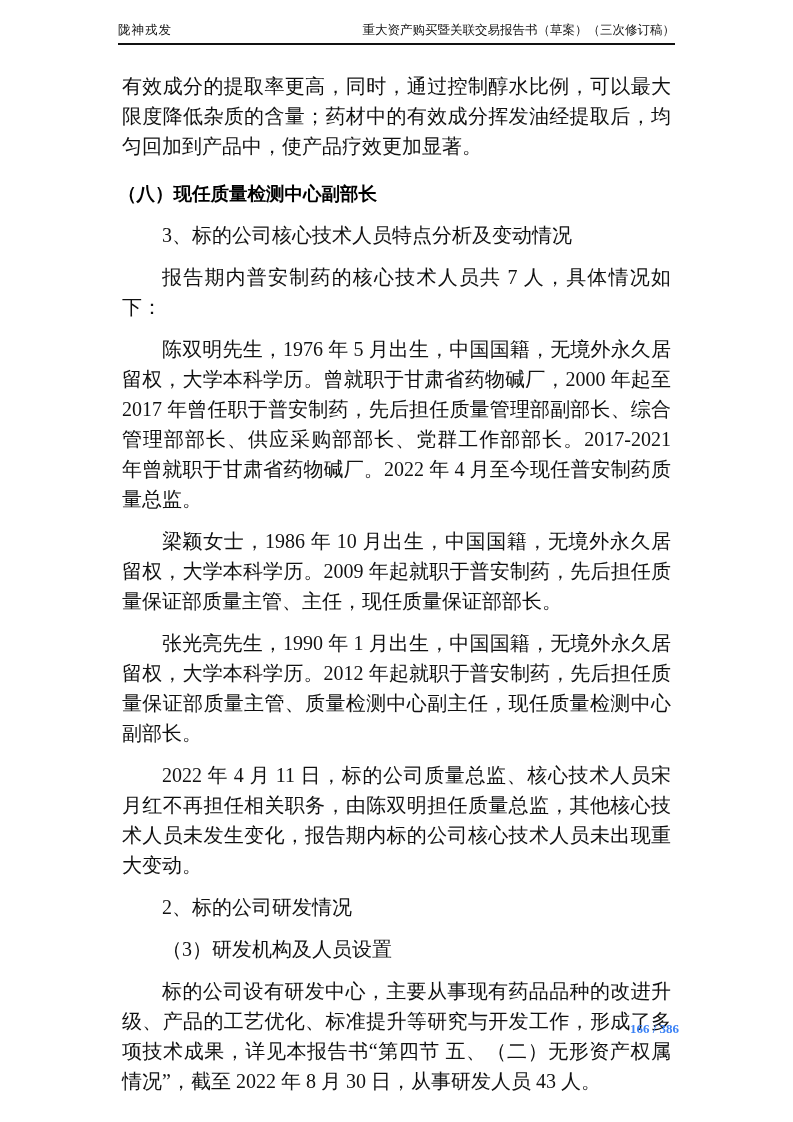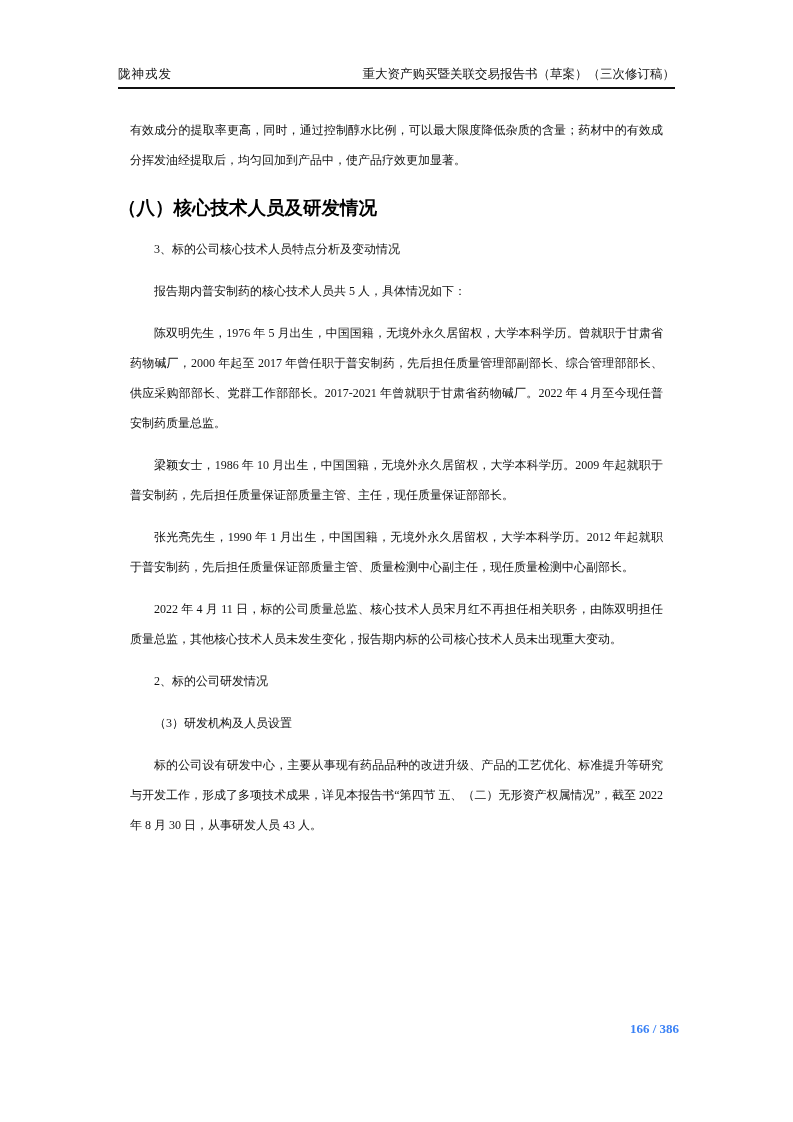--- a/index.html
+++ b/index.html
@@ -9,40 +9,40 @@
   }
   .page {
     position: relative;
     width: 793px;
     height: 1122px;
     margin: 0 auto;
     background: #ffffff;
     color: #111111;
     font-family: "Liberation Serif", "DejaVu Serif", serif;
     box-sizing: border-box;
-    padding: 66px 118px 0 118px;
+    padding: 22px 118px 0 118px;
     overflow: hidden;
   }
   .doc-header {
     display: flex;
     justify-content: space-between;
     align-items: flex-end;
     font-size: 12.5px;
     line-height: 16px;
     padding-bottom: 5px;
     border-bottom: 2px solid #111111;
   }
   .doc-header .left {
     letter-spacing: 1px;
   }
   .content p {
-    font-size: 12px;
+    font-size: 20px;
     line-height: 30px;
     text-align: justify;
-    margin: 12px 12px;
+    margin: 12px 4px;
     word-break: break-all;
   }
   .content p.indent {
     text-indent: 2em;
   }
   .content p.first {
     margin-top: 26px;
   }
   h2.section-heading {
     font-family: "Liberation Sans", "DejaVu Sans", sans-serif;
@@ -69,25 +69,25 @@
 
   <div class="doc-header">
     <span class="left">陇神戎发</span>
     <span class="right">重大资产购买暨关联交易报告书（草案）（三次修订稿）</span>
   </div>
 
   <div class="content">
 
     <p class="first">有效成分的提取率更高，同时，通过控制醇水比例，可以最大限度降低杂质的含量；药材中的有效成分挥发油经提取后，均匀回加到产品中，使产品疗效更加显著。</p>
 
-    <h2 class="section-heading">（八）核心技术人员及研发情况</h2>
+    <h2 class="section-heading">（八）现任质量检测中心副部长</h2>
 
     <p class="indent">3、标的公司核心技术人员特点分析及变动情况</p>
 
-    <p class="indent">报告期内普安制药的核心技术人员共 5 人，具体情况如下：</p>
+    <p class="indent">报告期内普安制药的核心技术人员共 7 人，具体情况如下：</p>
 
     <p class="indent">陈双明先生，1976 年 5 月出生，中国国籍，无境外永久居留权，大学本科学历。曾就职于甘肃省药物碱厂，2000 年起至 2017 年曾任职于普安制药，先后担任质量管理部副部长、综合管理部部长、供应采购部部长、党群工作部部长。2017-2021 年曾就职于甘肃省药物碱厂。2022 年 4 月至今现任普安制药质量总监。</p>
 
     <p class="indent">梁颖女士，1986 年 10 月出生，中国国籍，无境外永久居留权，大学本科学历。2009 年起就职于普安制药，先后担任质量保证部质量主管、主任，现任质量保证部部长。</p>
 
     <p class="indent">张光亮先生，1990 年 1 月出生，中国国籍，无境外永久居留权，大学本科学历。2012 年起就职于普安制药，先后担任质量保证部质量主管、质量检测中心副主任，现任质量检测中心副部长。</p>
 
     <p class="indent">2022 年 4 月 11 日，标的公司质量总监、核心技术人员宋月红不再担任相关职务，由陈双明担任质量总监，其他核心技术人员未发生变化，报告期内标的公司核心技术人员未出现重大变动。</p>
 
     <p class="indent">2、标的公司研发情况</p>

